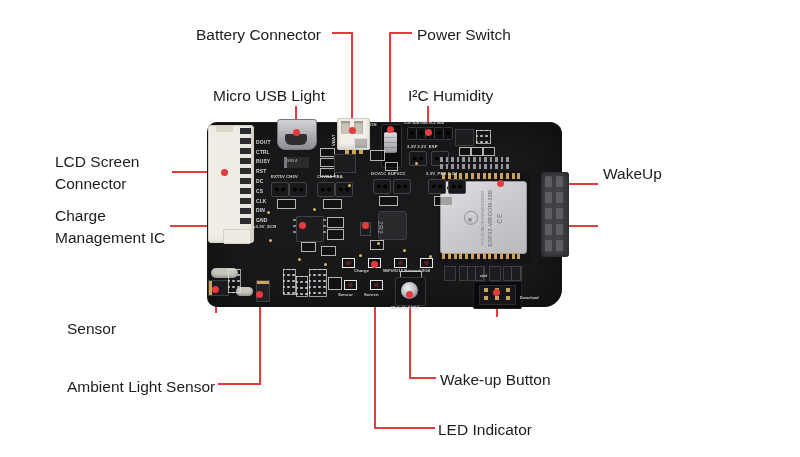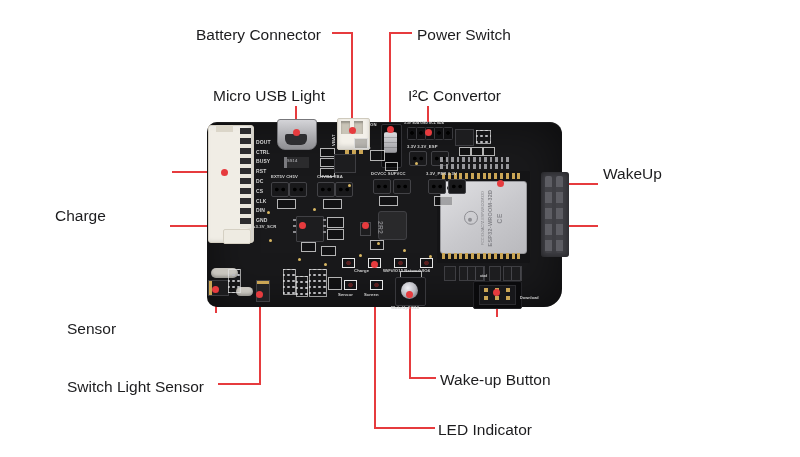--- a/index.html
+++ b/index.html
@@ -44,31 +44,36 @@
   .mlogo-in { position:absolute; left:2.5px; top:2.5px; width:4px; height:4px; border-radius:50%; background:#8e8e93; }
 </style>
 </head>
 <body>
 
 <div class="canvas">
 
   <div class="co-label" style="left:417px;top:24px">Power Switch</div>
   <div class="co-label" style="left:196px;top:24px">Battery Connector</div>
   <div class="co-label" style="left:213px;top:85px">Micro USB Light</div>
-  <div class="co-label" style="left:408px;top:85px">I²C Convertor</div>
+  <div class="co-label" style="left:408px;top:85px">I²C Humidity</div>
+  <div class="co-label" style="left:55px;top:151px">
+    <div>LCD Screen</div>
+    <div>Connector</div>
+  </div>
   <div class="co-label" style="left:55px;top:205px">
     <div>Charge</div>
+    <div>Management IC</div>
   </div>
   <div class="co-label" style="left:603px;top:163px">
     <div>WakeUp</div>
   </div>
   <div class="co-label" style="left:67px;top:318px">
     <div>Sensor</div>
   </div>
-  <div class="co-label" style="left:67px;top:376px">Switch Light Sensor</div>
+  <div class="co-label" style="left:67px;top:376px">Ambient Light Sensor</div>
   <div class="co-label" style="left:440px;top:369px">Wake-up Button</div>
   <div class="co-label" style="left:438px;top:419px">LED Indicator</div>
 
   <div class="hl" style="left:332px;top:32px;width:21px"></div>
   <div class="vl" style="left:351px;top:32px;height:97px"></div>
   <div class="dot" style="left:349px;top:127px"></div>
 
   <div class="hl" style="left:390px;top:32px;width:22px"></div>
   <div class="vl" style="left:389px;top:32px;height:96px"></div>
   <div class="dot" style="left:387px;top:126px"></div>

